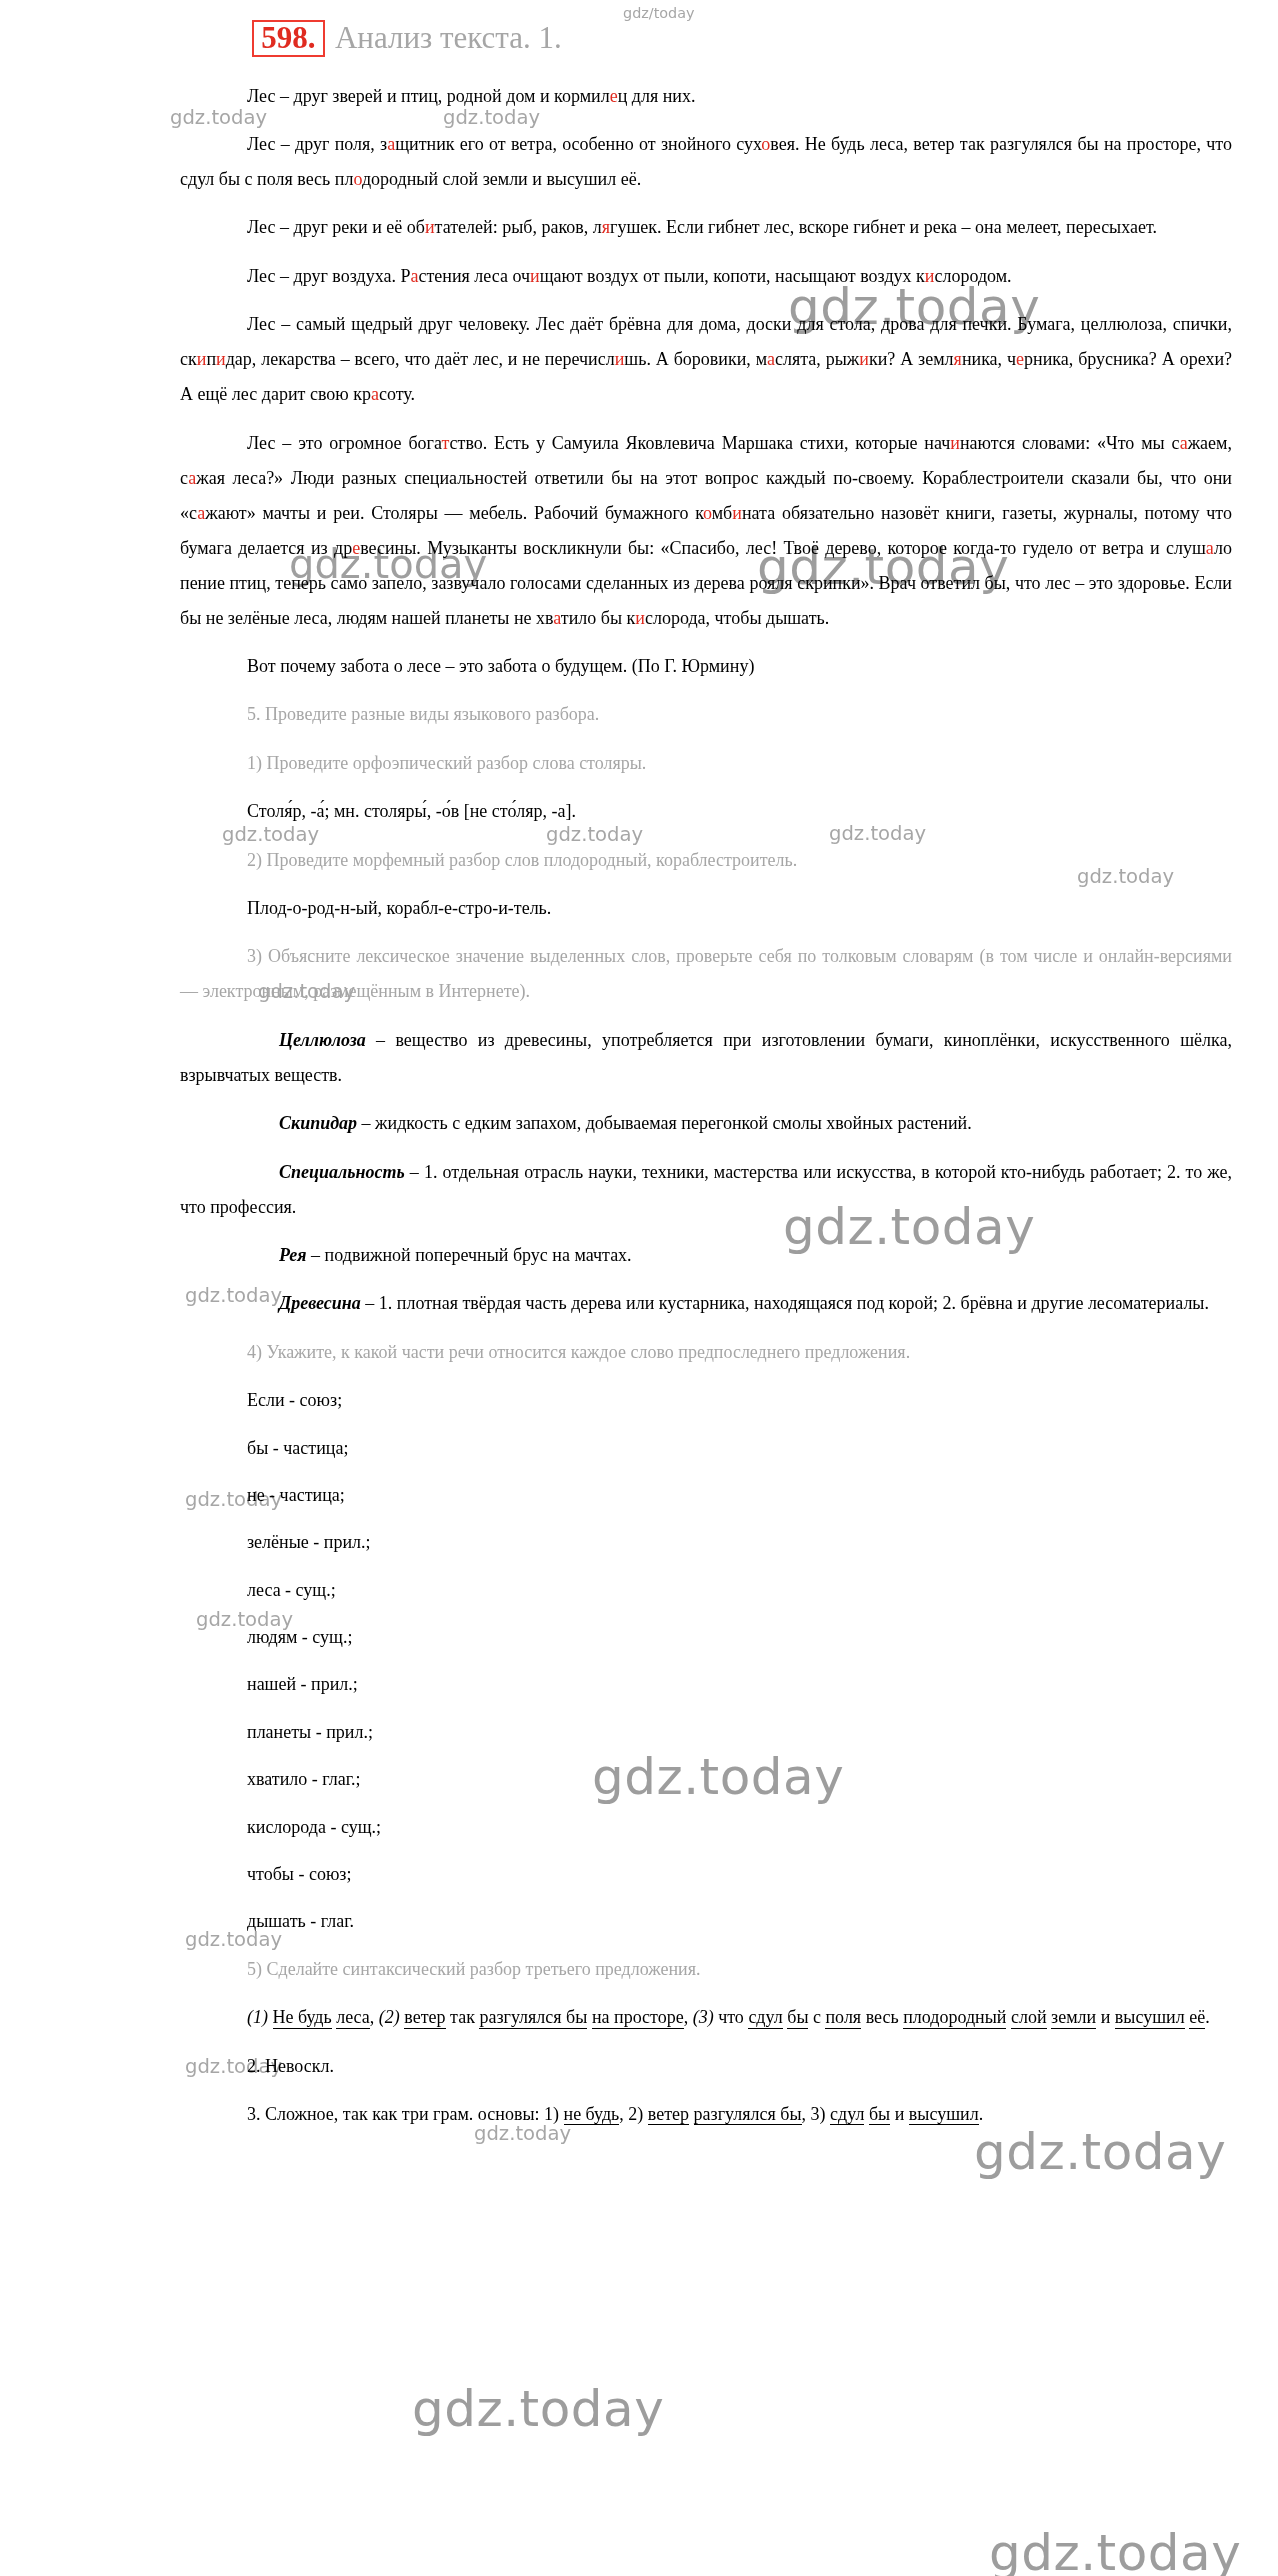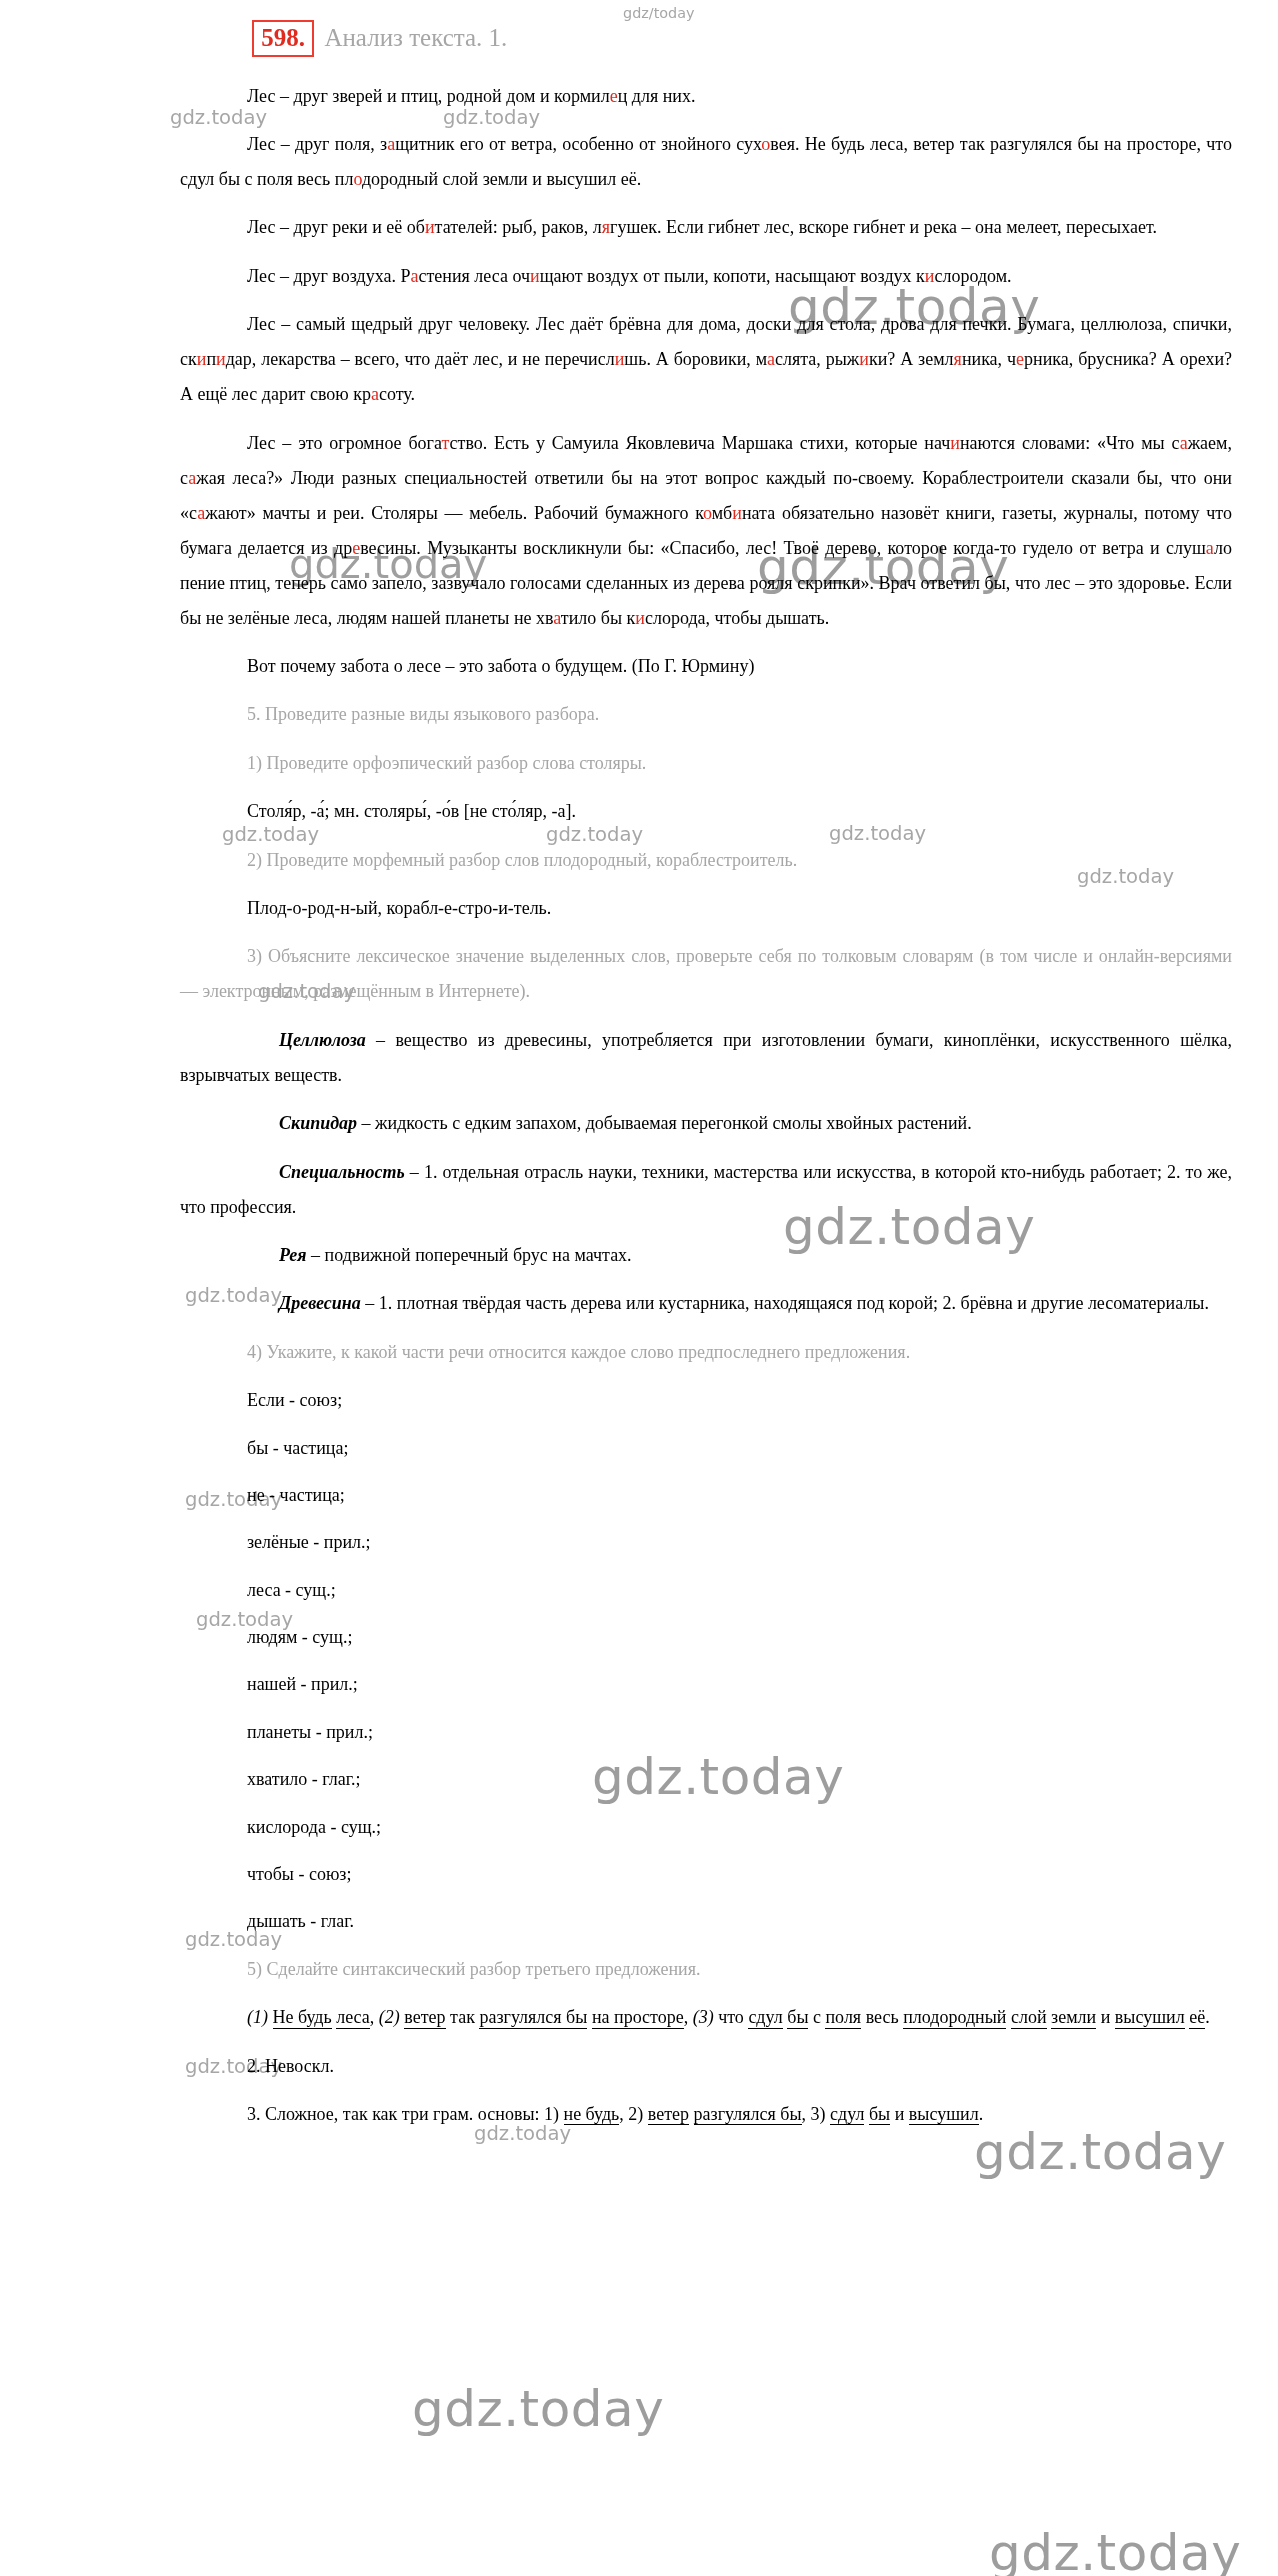--- a/index.html
+++ b/index.html
@@ -18,21 +18,21 @@
     font-family:"DejaVu Sans", sans-serif;
     color:#979797;
     white-space:nowrap;
     opacity:.85;
   }
   .wm-xs{font-size:14.4px;}
   .wm-s{font-size:19.6px;}
   .wm-m{font-size:40px;color:#8f8f8f;}
   .wm-l{font-size:50px;color:#8d8d8d;letter-spacing:0.5px;}
   .content{position:relative;z-index:1;padding:17.5px 46px 0 180px;}
-  .header{margin:2.1px 0 21.6px 72px;font-size:25px;line-height:32px;}
+  .header{margin:2.1px 0 21.6px 72px;font-size:31px;line-height:32px;}
   .num-box{
     display:inline-block;
     border:2.1px solid #ef3b30;
     color:#e02b20;
     font-weight:bold;
     padding:0 7.2px 1.5px 7.2px;
     margin-right:10.3px;
   }
   .header-title{color:#a6a6a6;}
   .blk{

